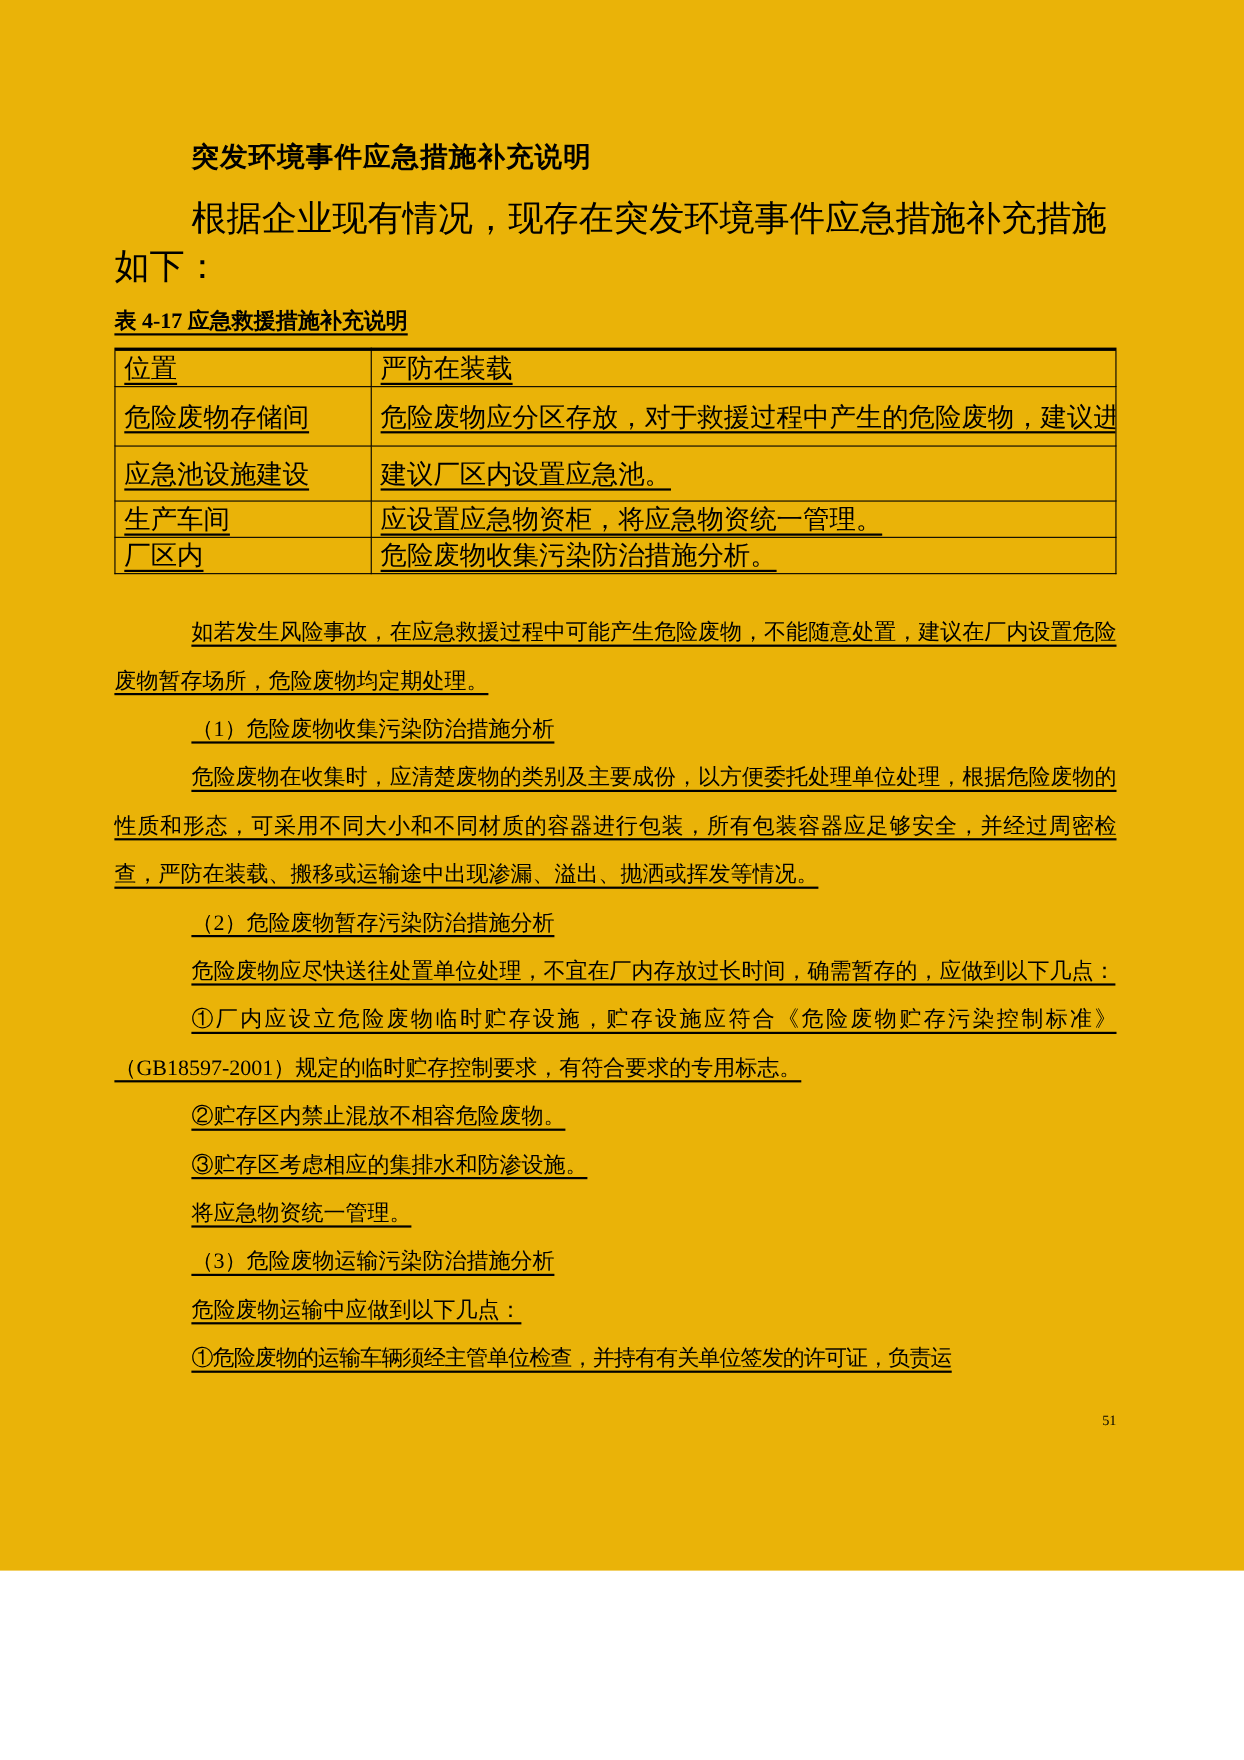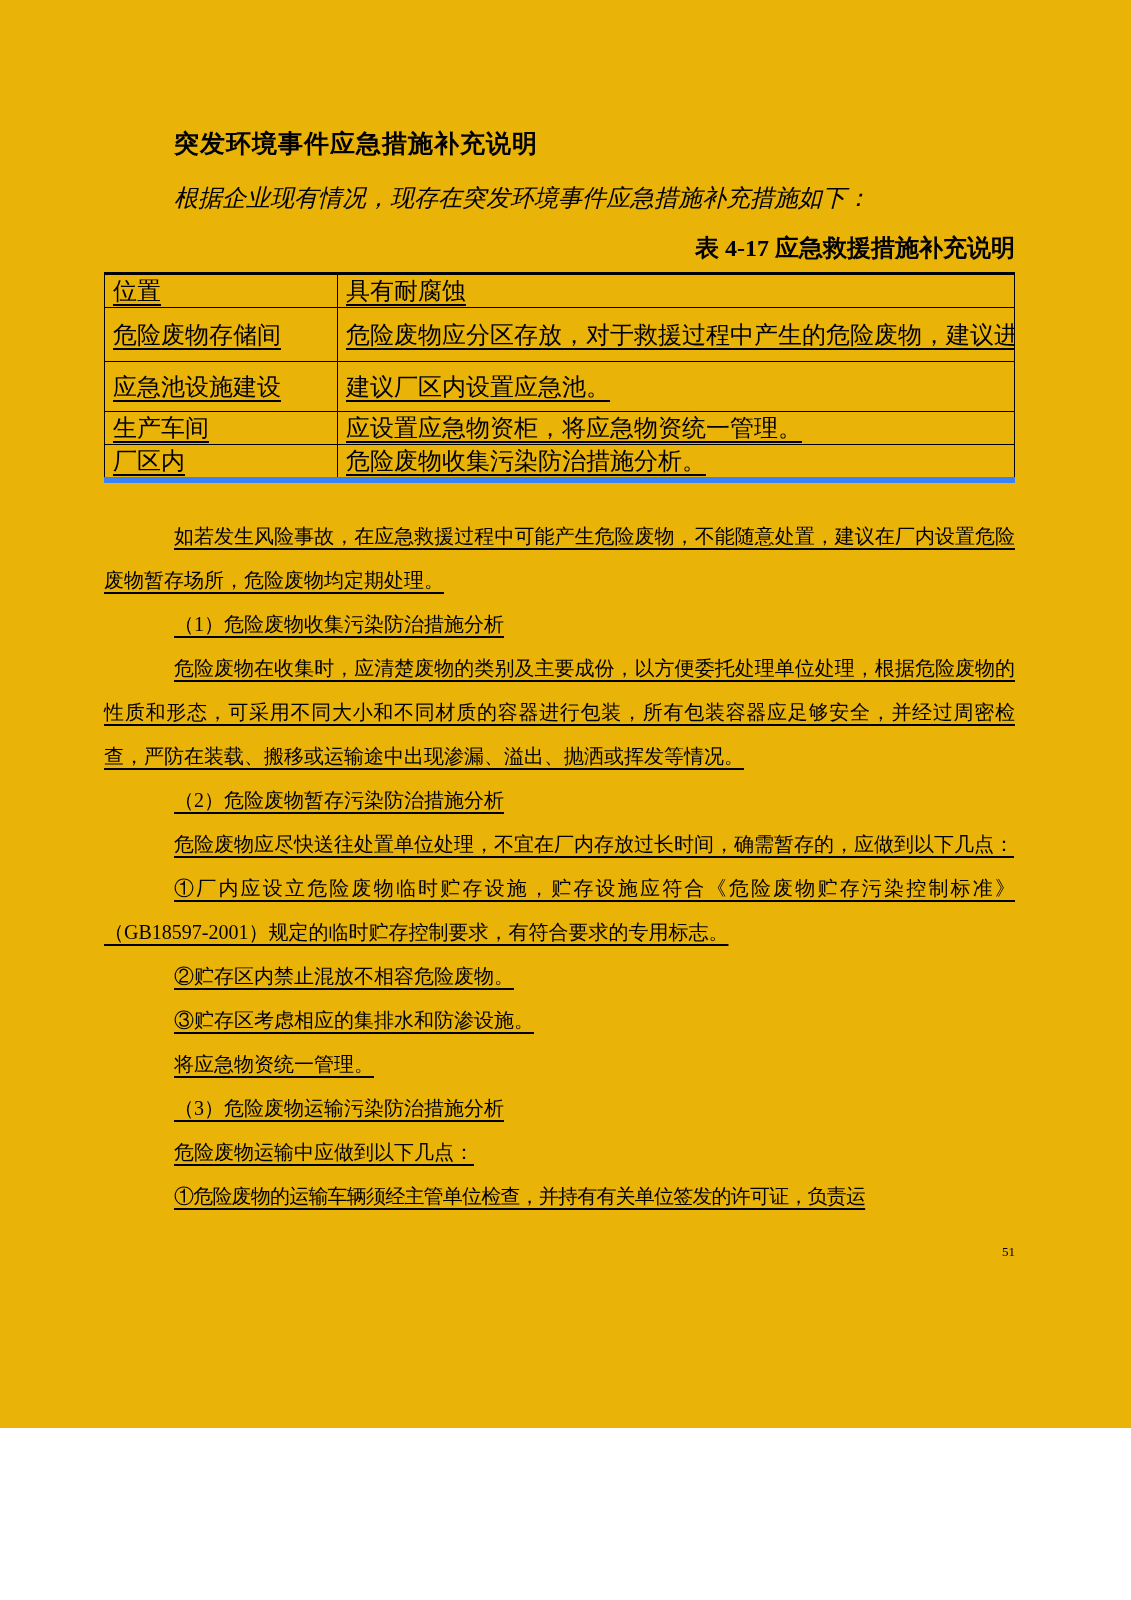--- a/index.html
+++ b/index.html
@@ -19,32 +19,32 @@
     margin: 0;
     font-size: 25px;
     font-weight: bold;
     line-height: 48px;
     text-indent: 70px;
     letter-spacing: 1px;
   }
   
   .intro {
     margin: 8px 0 0 0;
-    font-size: 24px;
+    font-size: 32px;
     line-height: 44px;
     text-indent: 70px;
-    font-style: italic;
   }
   
   .table-title {
     margin: 8px 0 0 0;
-    font-size: 24px;
+    font-size: 20px;
     font-weight: bold;
     line-height: 40px;
-    text-align: right;
+    text-align: left;
+    text-decoration: underline;
     text-decoration-thickness: 2px;
     text-underline-offset: 5px;
   }
   
   table.measures {
     width: 911px;
     margin-top: 4px;
     border-collapse: collapse;
     table-layout: fixed;
     font-size: 24px;
@@ -53,21 +53,21 @@
   table.measures td {
     border: 1px solid #000000;
     padding: 0 8px;
     vertical-align: middle;
     text-decoration: underline;
     text-decoration-thickness: 2px;
     text-underline-offset: 5px;
     overflow: hidden;
     white-space: nowrap;
   }
-  table.measures { border-top: 3px solid #000; border-bottom: 6px solid #3b82f6; }
+  table.measures { border-top: 3px solid #000; border-bottom: 1px solid #3b82f6; }
   table.measures td:first-child { border-left: 1px solid #000; }
   table.measures tr td { border-top: 1.5px solid #000; }
   table.measures tr.hdr { height: 28px; }
   table.measures tr.r1 { height: 54px; }
   table.measures tr.r2 { height: 50px; }
   table.measures tr.r3 { height: 28px; padding-left: 40px; }
   table.measures tr.r4 { height: 21px; }
   
   p.body {
     margin: 0;
@@ -102,21 +102,21 @@
   <div class="table-title">表 4-17  应急救援措施补充说明</div>
 
   <table class="measures">
     <colgroup>
         <col class="c1">
         <col>
       </colgroup>
     <tbody>
         <tr class="hdr">
       <td>位置</td>
-      <td>具有耐腐蚀</td>
+      <td>严防在装载</td>
     </tr>
     <tr class="r1">
       <td>危险废物存储间</td>
       <td>危险废物应分区存放，对于救援过程中产生的危险废物，建议进行分区。</td>
     </tr>
     <tr class="r2">
       <td>应急池设施建设</td>
       <td>建议厂区内设置应急池。</td>
     </tr>
     <tr class="r3">

